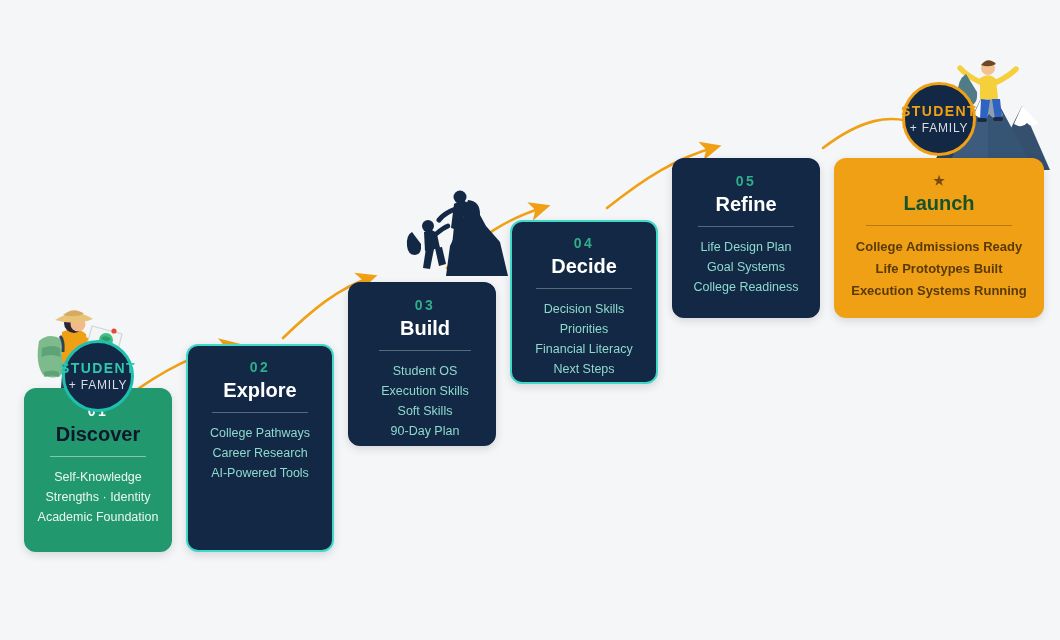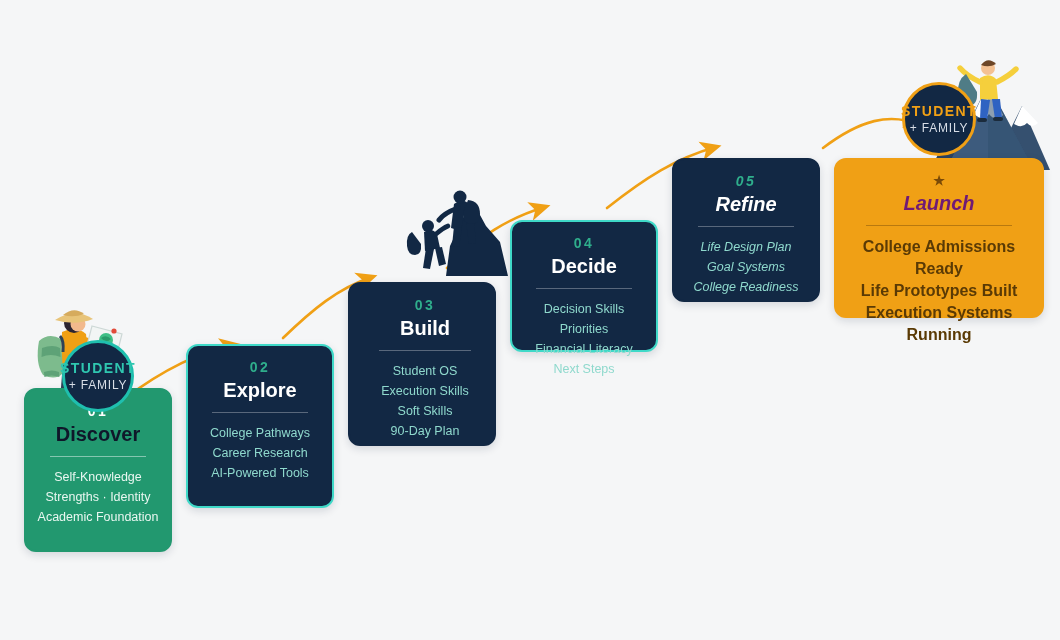--- a/index.html
+++ b/index.html
@@ -51,34 +51,34 @@
   }
   .navy .c-num{color:#2fae8c;}
   .green .c-num{color:#ffffff;}
   .amber .c-num{color:#7a4a07;font-size:13px;letter-spacing:0;}
 
   .c-title{
     font-size:20px;font-weight:bold;line-height:1.05;margin:0;
   }
   .navy .c-title{color:#ffffff;}
   .green .c-title{color:#0f172a;}
-  .amber .c-title{color:#701a75;font-style:italic;}
+  .amber .c-title{color:#14532d;}
 
   .c-rule{
     height:1px;margin:11px auto 10px;width:78%;
   }
   .navy .c-rule{background:rgba(255,255,255,.30);}
   .green .c-rule{background:rgba(255,255,255,.45);}
   .amber .c-rule{background:rgba(80,50,5,.35);}
 
   .c-list{list-style:none;margin:0;padding:0;}
   .c-list li{font-size:12.5px;line-height:20px;}
   .navy .c-list li{color:#8fd9cd;}
   .green .c-list li{color:#e9f7f1;}
-  .amber .c-list li{color:#5a3a05;font-weight:bold;font-size:16px;line-height:22px;}
+  .amber .c-list li{color:#5a3a05;font-weight:bold;font-size:13px;line-height:22px;}
 
   
   .badge{
     position:absolute;border-radius:50%;
     background:#122844;
     display:flex;flex-direction:column;align-items:center;justify-content:center;
     z-index:6;box-sizing:border-box;
   }
   .badge-teal{border:3px solid #1fbfae;}
   .badge-amber{border:3px solid #f0a015;}
@@ -200,21 +200,21 @@
     <p class="c-num">01</p>
     <p class="c-title">Discover</p>
     <div class="c-rule"></div>
     <ul class="c-list">
       <li>Self-Knowledge</li>
       <li>Strengths · Identity</li>
       <li>Academic Foundation</li>
     </ul>
   </div>
 
-  <div class="card navy" style="left:186px;top:344px;width:148px;height:164px;">
+  <div class="card navy" style="left:186px;top:344px;width:148px;height:208px;">
     <p class="c-num">02</p>
     <p class="c-title">Explore</p>
     <div class="c-rule"></div>
     <ul class="c-list">
       <li>College Pathways</li>
       <li>Career Research</li>
       <li>AI-Powered Tools</li>
     </ul>
   </div>
 
@@ -223,33 +223,33 @@
     <p class="c-title">Build</p>
     <div class="c-rule"></div>
     <ul class="c-list">
       <li>Student OS</li>
       <li>Execution Skills</li>
       <li>Soft Skills</li>
       <li>90-Day Plan</li>
     </ul>
   </div>
 
-  <div class="card navy" style="left:510px;top:220px;width:148px;height:132px;text-align:center;">
+  <div class="card navy" style="left:510px;top:220px;width:148px;height:164px;text-align:center;">
     <p class="c-num">04</p>
     <p class="c-title">Decide</p>
     <div class="c-rule"></div>
     <ul class="c-list">
       <li>Decision Skills</li>
       <li>Priorities</li>
       <li>Financial Literacy</li>
       <li>Next Steps</li>
     </ul>
   </div>
 
-  <div class="card navy plain" style="left:672px;top:158px;width:148px;height:144px;font-style:italic;">
+  <div class="card navy plain" style="left:672px;top:158px;width:148px;height:160px;">
     <p class="c-num">05</p>
     <p class="c-title">Refine</p>
     <div class="c-rule"></div>
     <ul class="c-list">
       <li>Life Design Plan</li>
       <li>Goal Systems</li>
       <li>College Readiness</li>
     </ul>
   </div>
 

